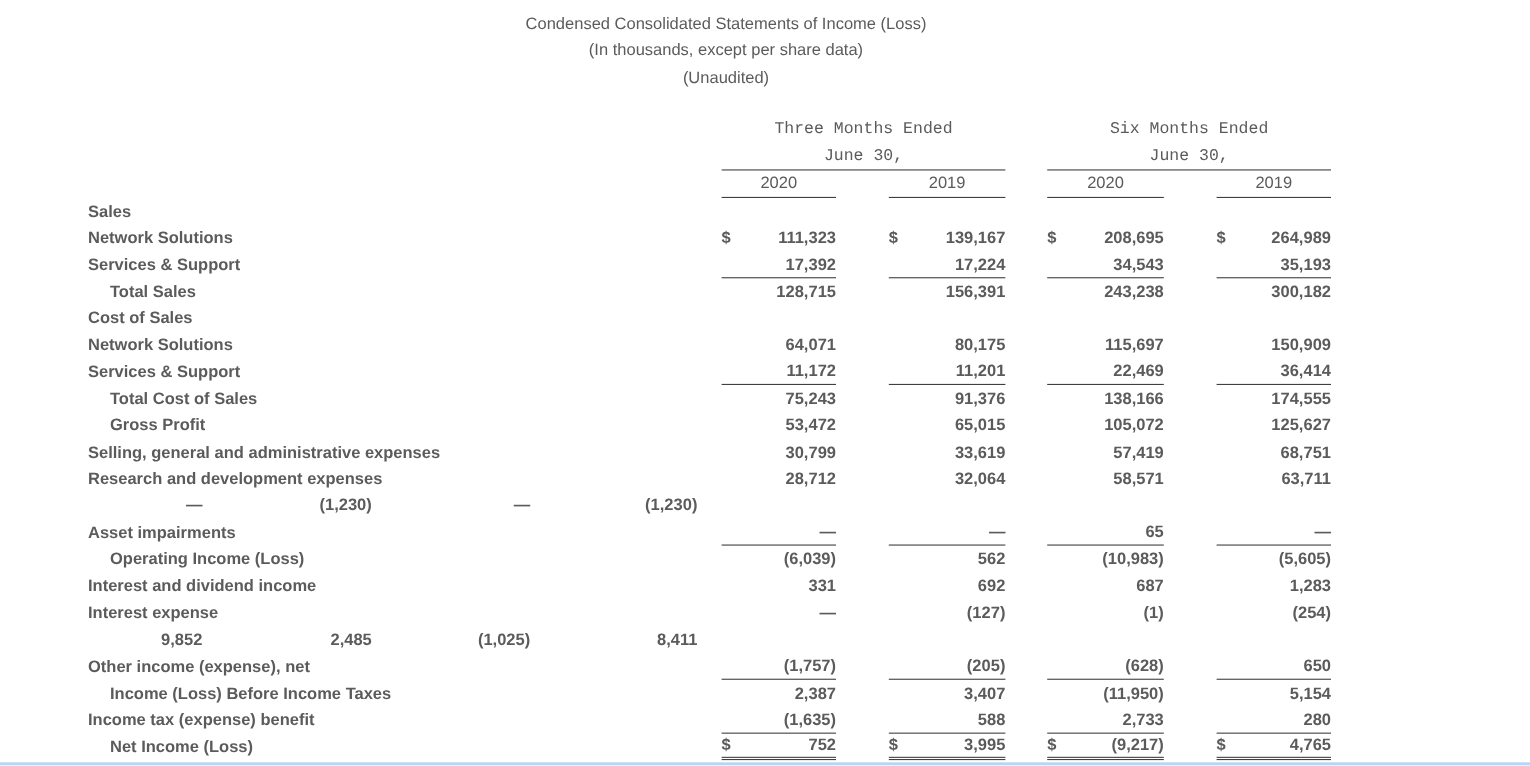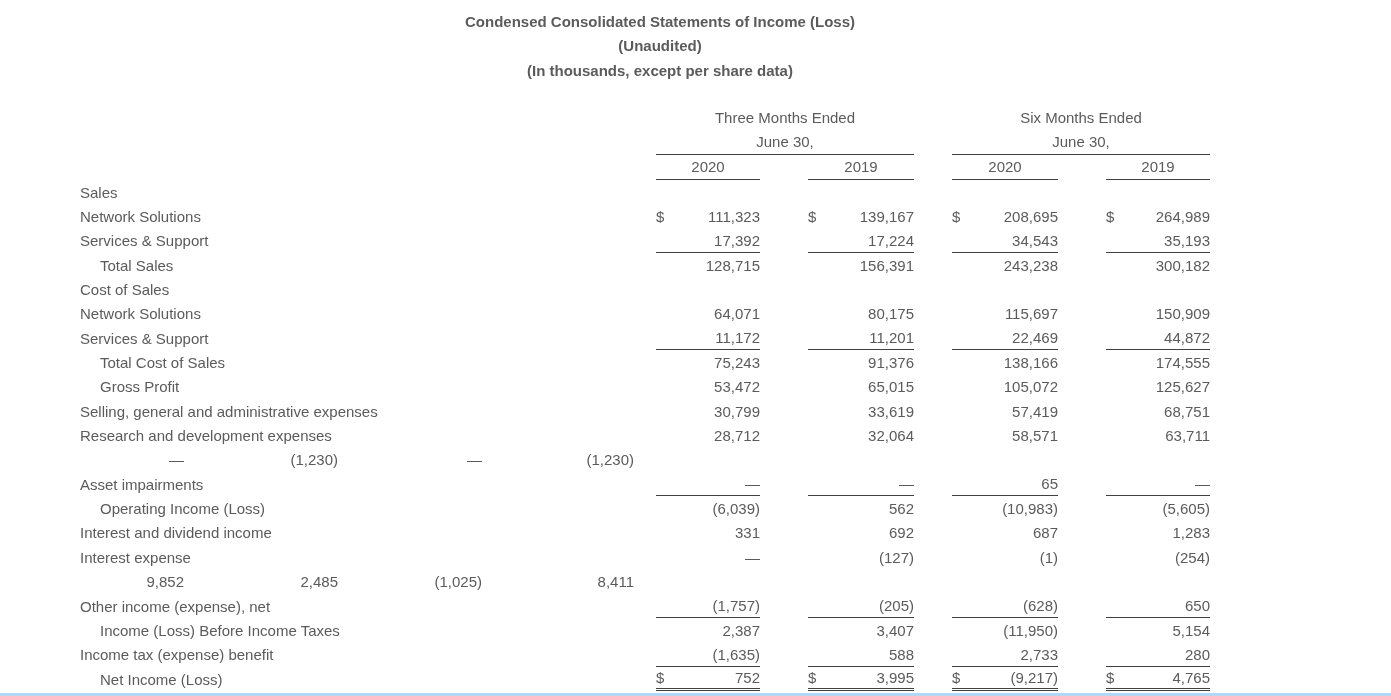--- a/index.html
+++ b/index.html
@@ -20,21 +20,20 @@
     color: var(--text);
     overflow: hidden;
   }
   .titles {
     position: absolute;
     top: 10px;
     left: 80px;
     width: 1160px;
     text-align: center;
     line-height: 24.3px;
-    font-weight: bold;
   }
   .content {
     position: absolute;
     top: 106px;
     left: 80px;
     width: 1130px;
   }
   .spacer-label { width: 576px; flex: none; }
   .c1 { width: 104px; flex: none; }
   .c2 { width: 106px; flex: none; }
@@ -42,28 +41,29 @@
   .c4 { width: 104px; flex: none; }
   .g1 { width: 48px; flex: none; }
   .g2 { width: 38px; flex: none; }
   .g3 { width: 48px; flex: none; }
   .hdr-groups { display: flex; height: 49px; }
   .grp-hdr {
     width: 258px; flex: none;
     text-align: center;
     line-height: 24.3px;
     border-bottom: 1px solid var(--rule);
+    font-family: Liberation Mono, monospace;
   }
   .hdr-years { display: flex; height: 25px; }
   .yr {
     text-align: center;
     line-height: 23px;
     border-bottom: 1px solid var(--rule);
   }
-  .row { display: flex; height: 24.35px; align-items: center; }
+  .row { display: flex; height: 24.35px; align-items: center; font-weight: bold; }
   .lbl { width: 576px; flex: none; }
   .lbl.ind { padding-left: 20px; }
   .grp {
     display: flex;
     justify-content: space-between;
     align-items: center;
     height: 100%;
   }
   .grp.rb  { border-bottom: 1px solid var(--rule); }
   .grp.dbl { border-bottom: 3px double var(--rule); }
@@ -78,22 +78,22 @@
     background: var(--bottom-bar);
   }
 </style>
 </head>
 <body>
 
 <div class="sheet">
 
   <div class="titles">
     <div>Condensed Consolidated Statements of Income (Loss)</div>
+    <div>(In thousands, except per share data)</div>
     <div>(Unaudited)</div>
-    <div>(In thousands, except per share data)</div>
   </div>
 
   <div class="content">
 
     <div class="hdr-groups">
       <div class="spacer-label"></div>
       <div class="grp-hdr">
         <div>Three Months Ended</div>
         <div>June 30,</div>
       </div>
@@ -260,21 +260,21 @@
             <span class="val">11,201</span>
           </div>
     <div class="g2"></div>
     <div class="grp c3 rb">
             <span class="cur"></span>
             <span class="val">22,469</span>
           </div>
     <div class="g3"></div>
     <div class="grp c4 rb">
             <span class="cur"></span>
-            <span class="val">44,872</span>
+            <span class="val">36,414</span>
           </div>
   </div>
         <div class="row">
     <div class="lbl ind">Total Cost of Sales</div>
     <div class="grp c1">
             <span class="cur"></span>
             <span class="val">75,243</span>
           </div>
     <div class="g1"></div>
     <div class="grp c2">

